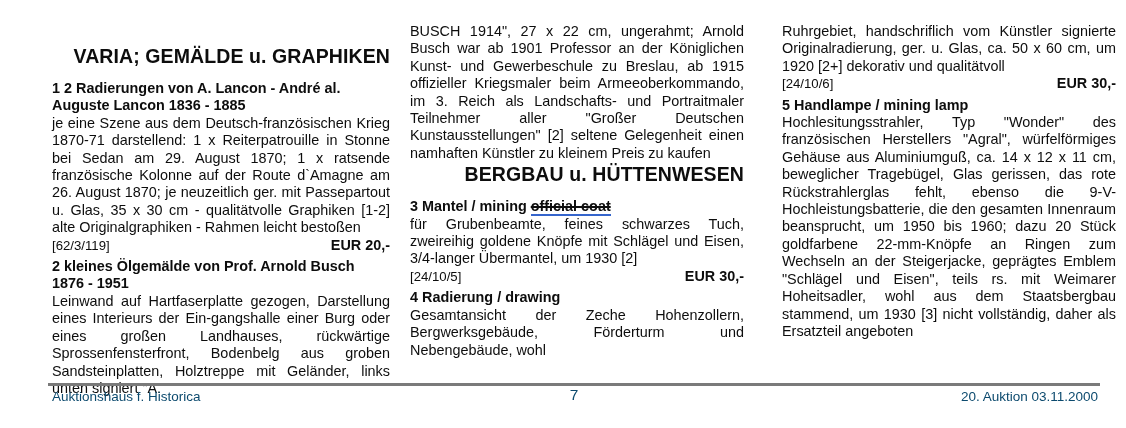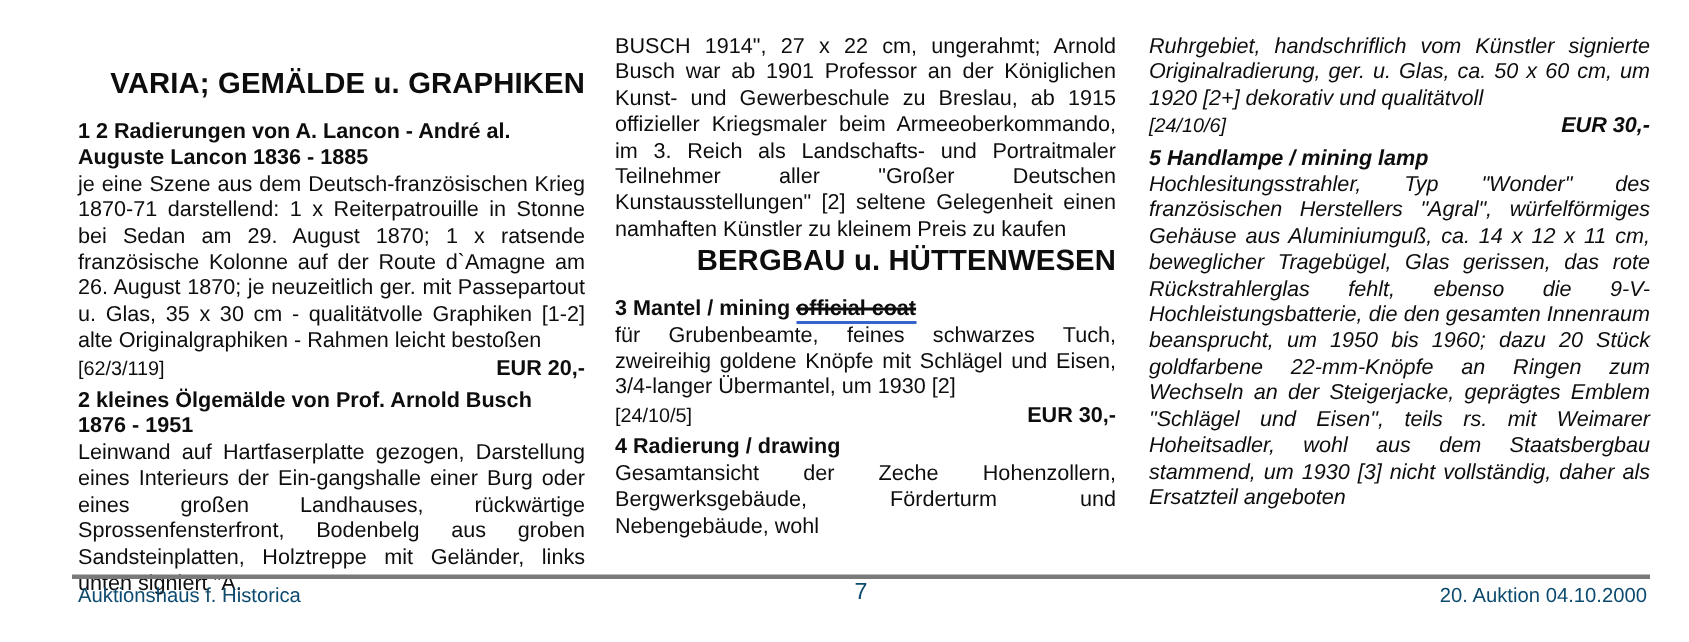--- a/index.html
+++ b/index.html
@@ -3,21 +3,21 @@
 <meta charset="utf-8">
 <style>
   html,body { margin:0; padding:0; background:#ffffff; }
   .page {
     position:relative; width:1126px; height:428px; background:#ffffff;
     font-family:"Liberation Sans", sans-serif; color:#0d0d0d; overflow:hidden;
   }
   .col { position:absolute; top:0; }
   .col1 { left:52px;  width:338px; padding-top:44px; }
   .col2 { left:410px; width:334px; padding-top:23px; }
-  .col3 { left:766px; width:334px; padding-top:23px;font-style:italic; }
+  .col3 { left:782px; width:334px; padding-top:23px; }
   p { margin:0; }
   .heading {
     font-size:19.5px; font-weight:bold; line-height:24px;
     margin:0 0 12px 0; letter-spacing:0.1px; white-space:nowrap;text-align:right;
   }
   .heading-2 { }
   .lot-title { font-size:14.4px; line-height:17.4px; font-weight:bold; margin-top:4px; }
   .body-text { font-size:14.4px; line-height:17.4px; text-align:justify; }
   .refprice {
     display:flex; justify-content:space-between; align-items:baseline;
@@ -78,16 +78,16 @@
     </div>
 
     <p class="lot-title">5 Handlampe / mining lamp</p>
     <p class="body-text">Hochlesitungsstrahler, Typ "Wonder" des französischen Herstellers "Agral", würfelförmiges Gehäuse aus Aluminiumguß, ca. 14 x 12 x 11 cm, beweglicher Tragebügel, Glas gerissen, das rote Rückstrahlerglas fehlt, ebenso die 9-V-Hochleistungsbatterie, die den gesamten Innenraum beansprucht, um 1950 bis 1960; dazu 20 Stück goldfarbene 22-mm-Knöpfe an Ringen zum Wechseln an der Steigerjacke, geprägtes Emblem "Schlägel und Eisen", teils rs. mit Weimarer Hoheitsadler, wohl aus dem Staatsbergbau stammend, um 1930 [3] nicht vollständig, daher als Ersatzteil angeboten</p>
   </div>
 
   <div class="footer-rule"></div>
   <div class="footer">
     <span class="footer-left">Auktionshaus f. Historica</span>
     <span class="footer-page">7</span>
-    <span class="footer-right">20. Auktion 04.10.2000</span>
+    <span class="footer-right">20. Auktion 03.11.2000</span>
   </div>
 
 </div>
 
 </body></html>

